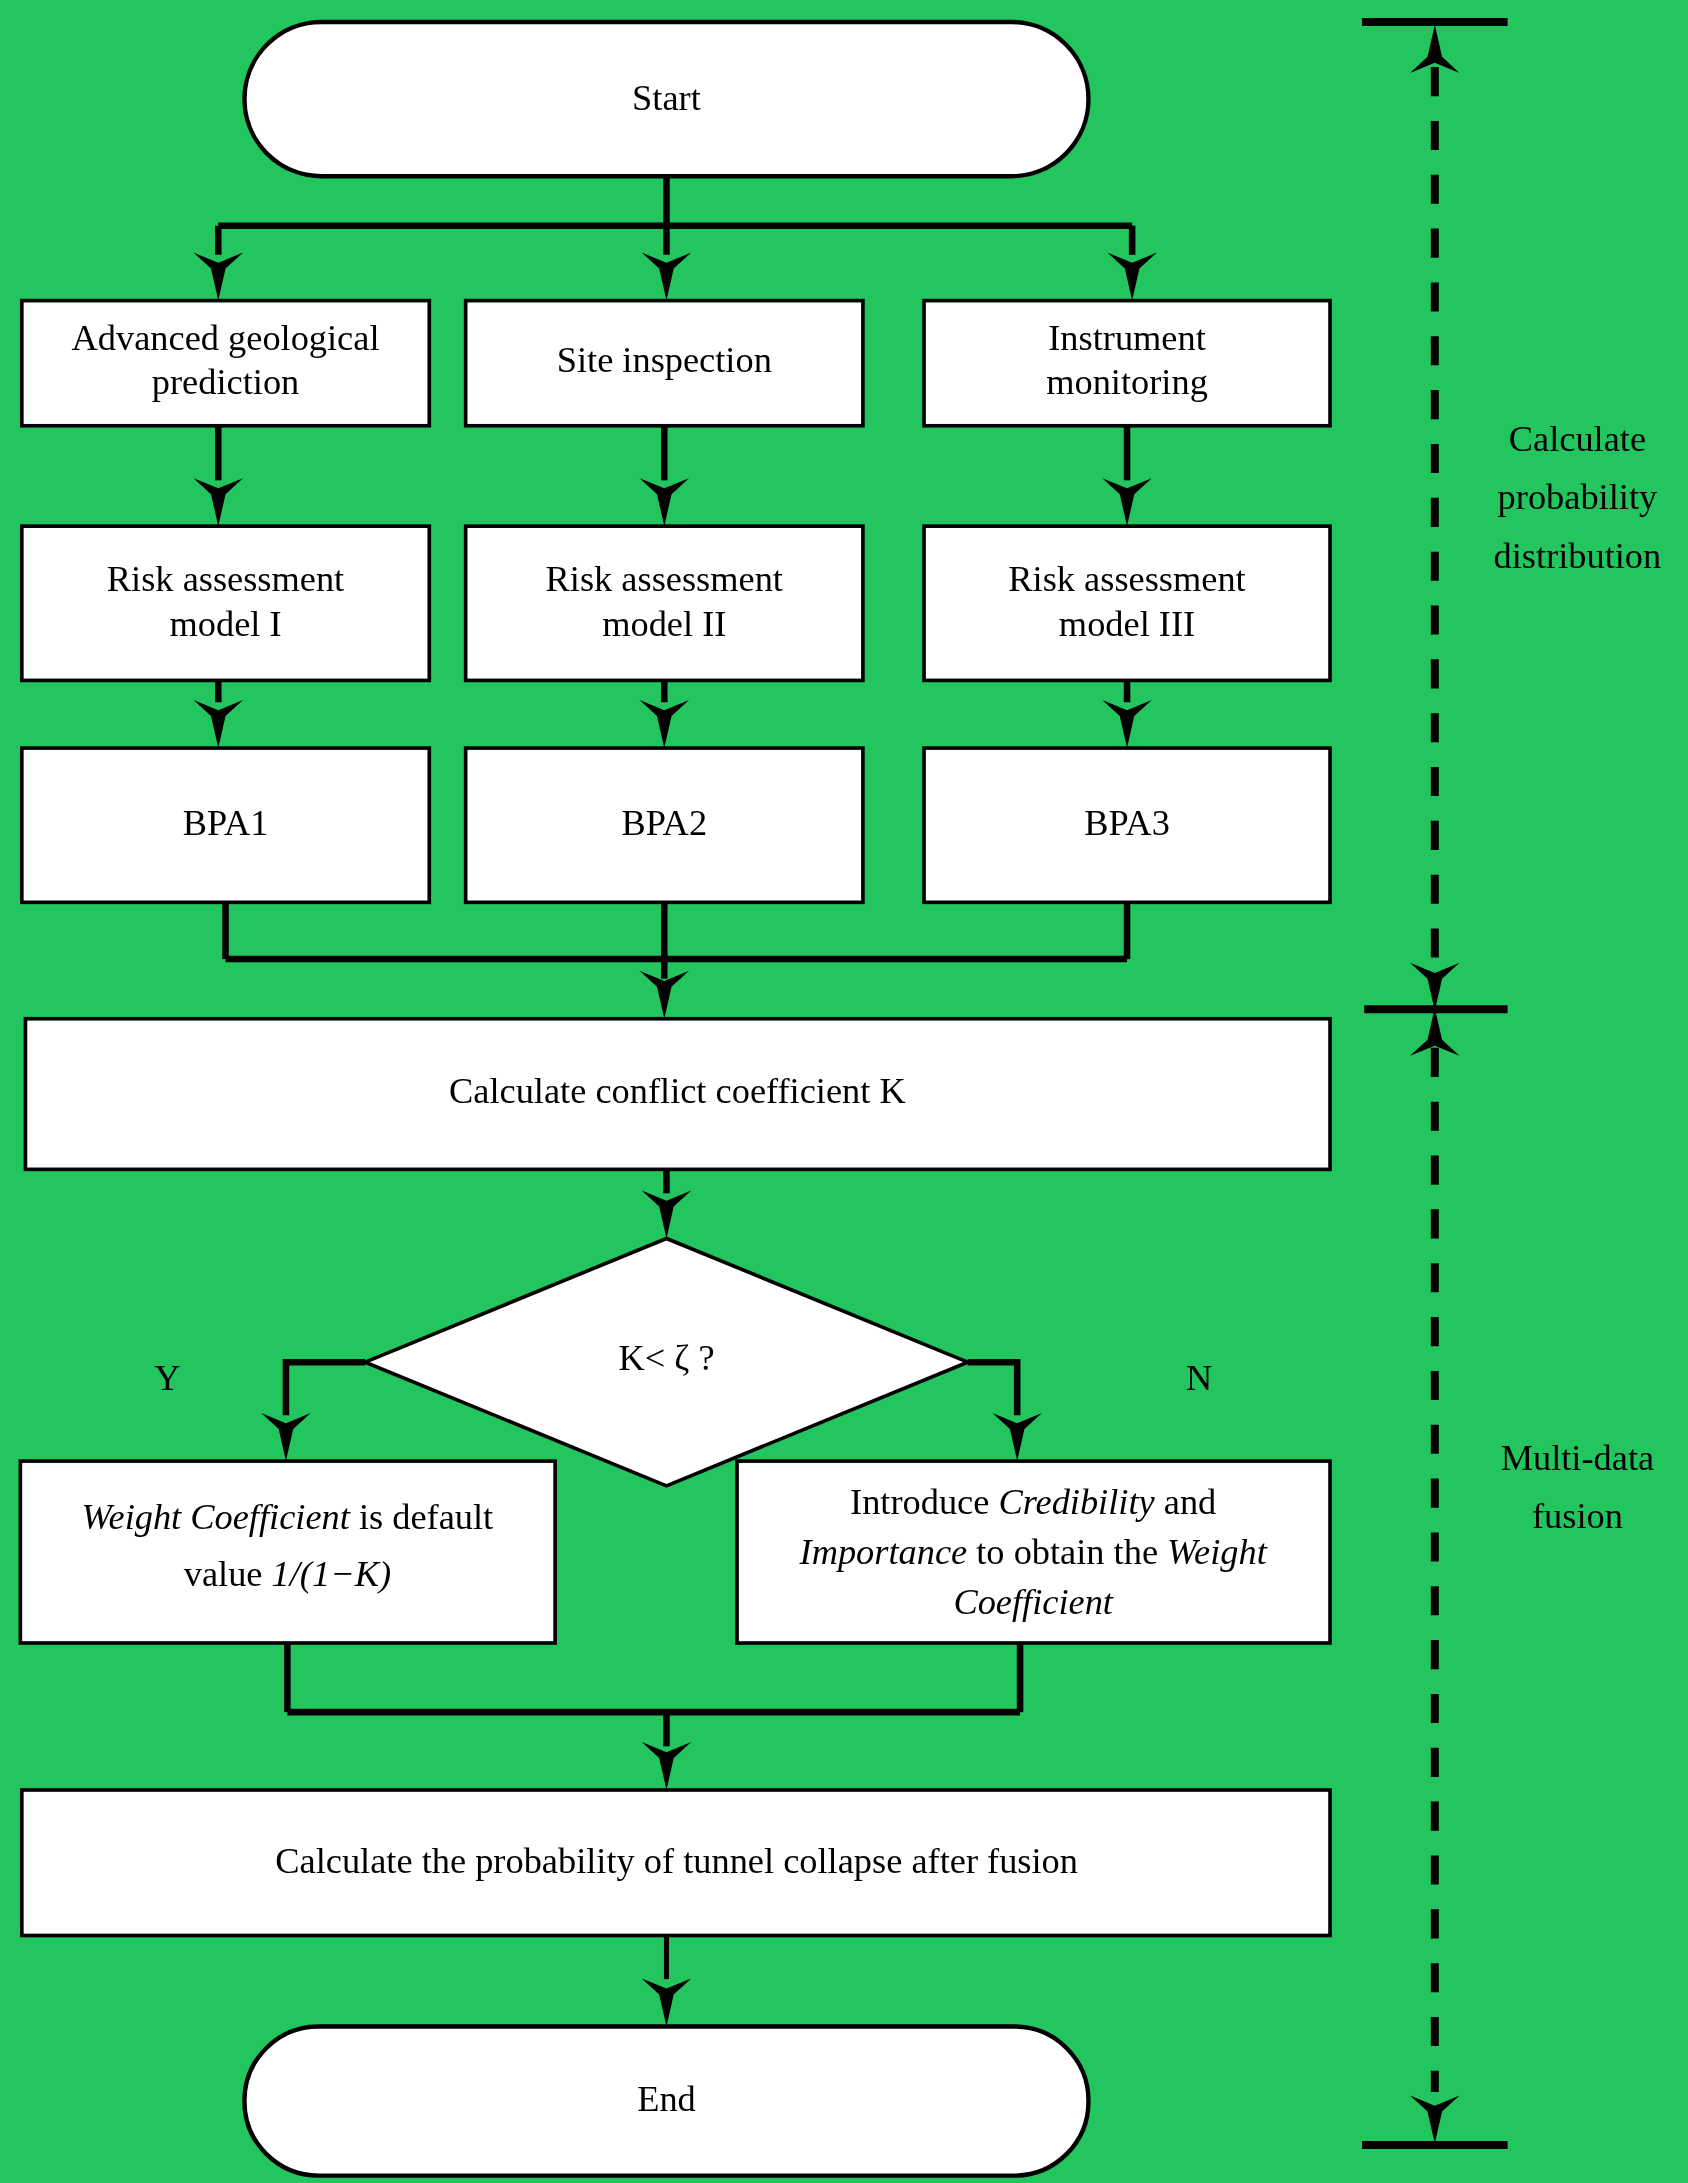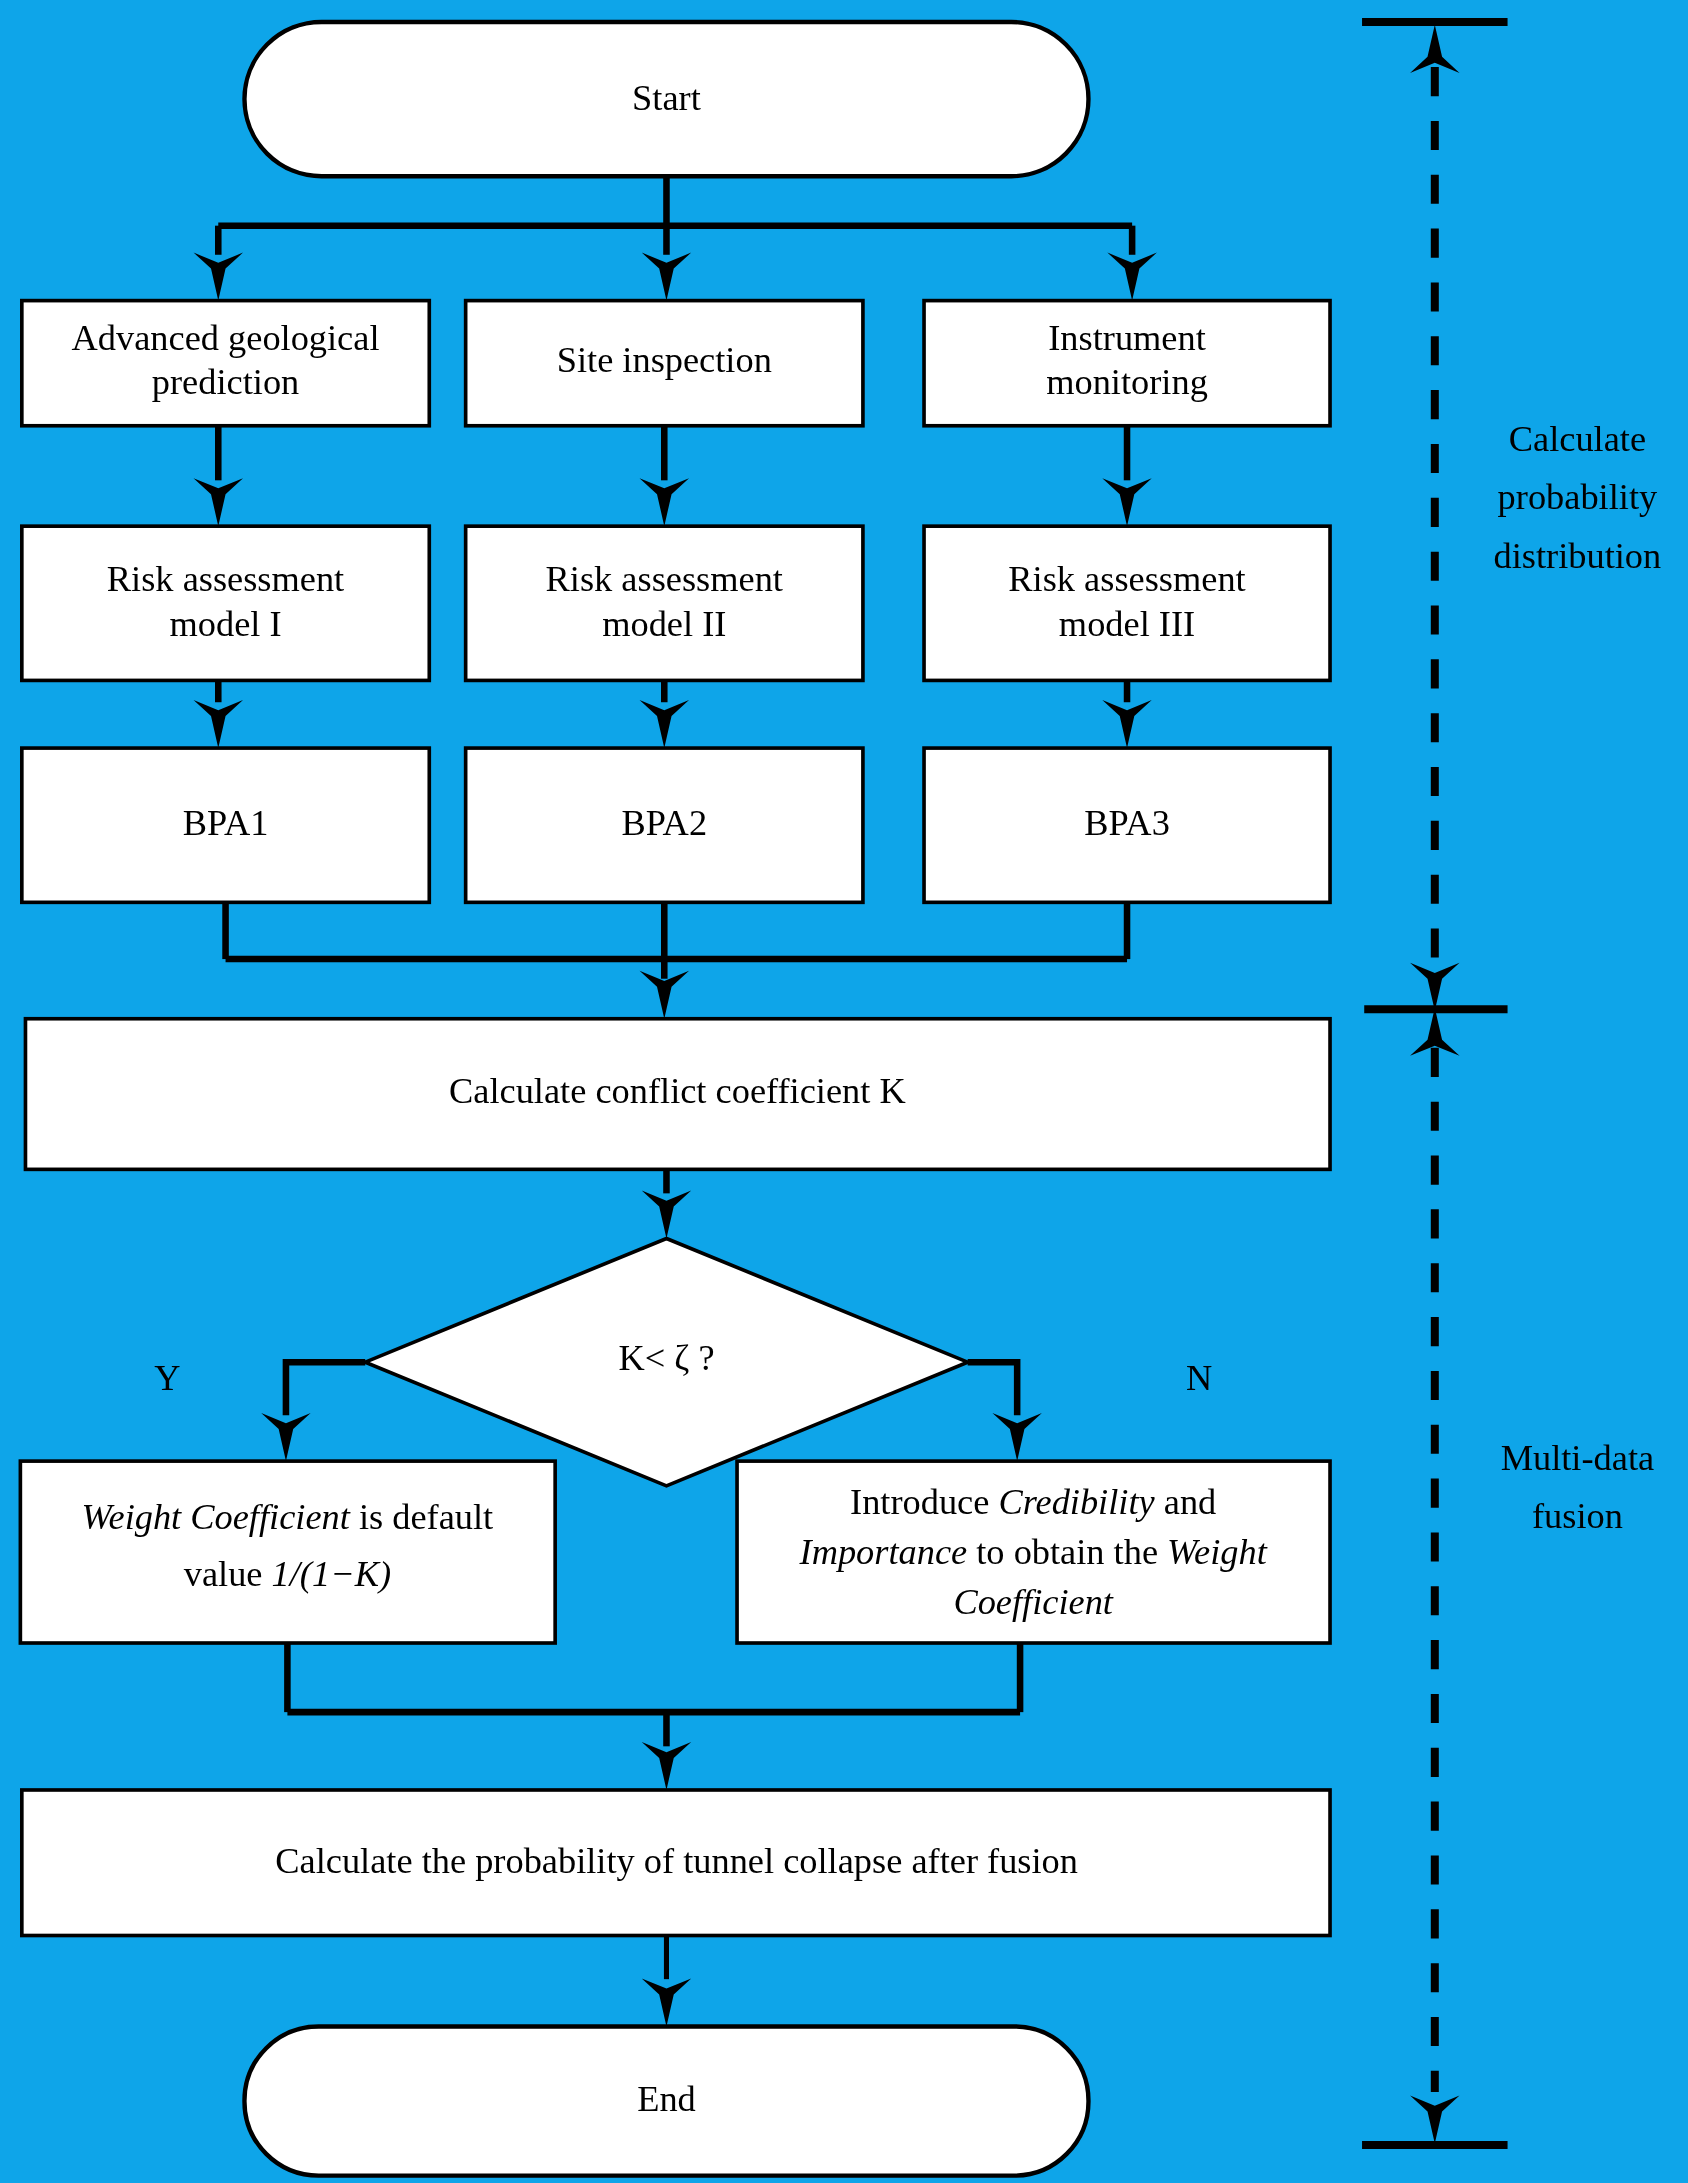--- a/index.html
+++ b/index.html
@@ -7,21 +7,21 @@
     padding: 0;
     background: #ffffff;
   }
   body {
     font-family: "Liberation Serif", "DejaVu Serif", serif;
   }
   #flowchart-root {
     position: relative;
     width: 1688px;
     height: 2183px;
-    background: #0ea5e9;
+    background: #22c55e;
     overflow: hidden;
   }
   svg#chart-svg {
     position: absolute;
     left: 0;
     top: 0;
     width: 1688px;
     height: 2183px;
     display: block;
   }

